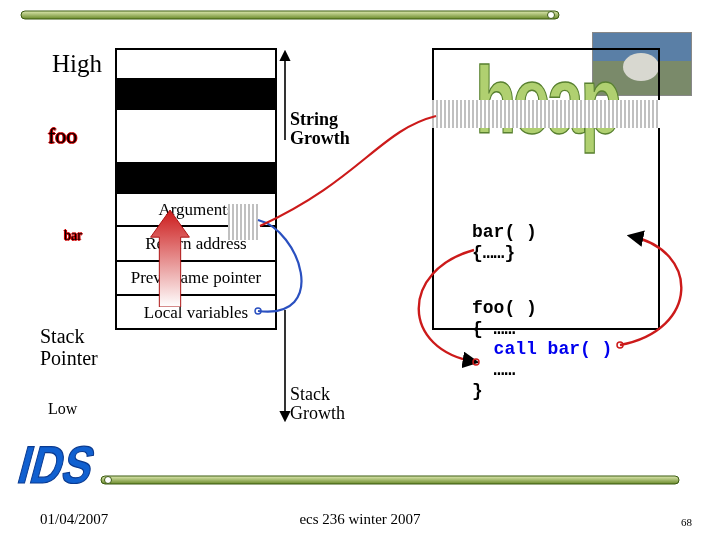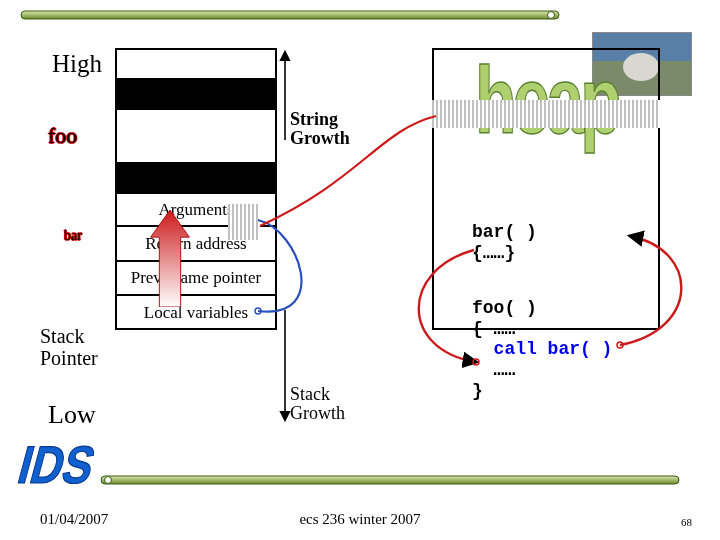--- a/index.html
+++ b/index.html
@@ -11,21 +11,21 @@
   .logo .davis { color: #b8860b; }
   .photo { position: absolute; right: 28px; top: 32px; width: 100px; height: 64px; background: linear-gradient(to bottom, #5a7fa6 0%, #5a7fa6 45%, #7a8a6a 45%, #7a8a6a 100%); border: 1px solid #888; }
   .photo::after { content:""; position:absolute; left: 30px; top: 20px; width: 36px; height: 28px; background: #d8d8d0; border-radius: 50%; }
 
   
   .lbl { position: absolute; font-size: 25px; }
   .lbl.high { left: 52px; top: 50px; }
   .lbl.foo { left: 48px; top: 123px; font-size: 22px; color: #000; text-shadow: 1px 0 #c00, -1px 0 #c00, 0 1px #c00, 0 -1px #c00; }
   .lbl.bar { left: 48px; top: 228px; font-size: 14px; color: #000; text-shadow: 1px 0 #c00, -1px 0 #c00, 0 1px #c00, 0 -1px #c00; margin-left: 16px; }
   .lbl.sp { left: 40px; top: 325px; font-size: 20px; line-height: 1.1; }
-  .lbl.low { left: 48px; top: 400px; font-size: 26px; }
+  .lbl.low { left: 48px; top: 400px; font-size: 16px; }
 
   
   .stack { position: absolute; left: 115px; top: 48px; width: 162px; height: 282px; border: 2px solid #000; }
   .cell { border-bottom: 2px solid #000; display:flex; align-items:center; justify-content:center; font-size: 17px; position: relative; }
   .cell:last-child { border-bottom: none; }
   .c0 { height: 30px; }
   .c1 { height: 30px; background: #000; }
   .c2 { height: 54px; }
   .c3 { height: 30px; background: #000; }
   .c4 { height: 33px; }

